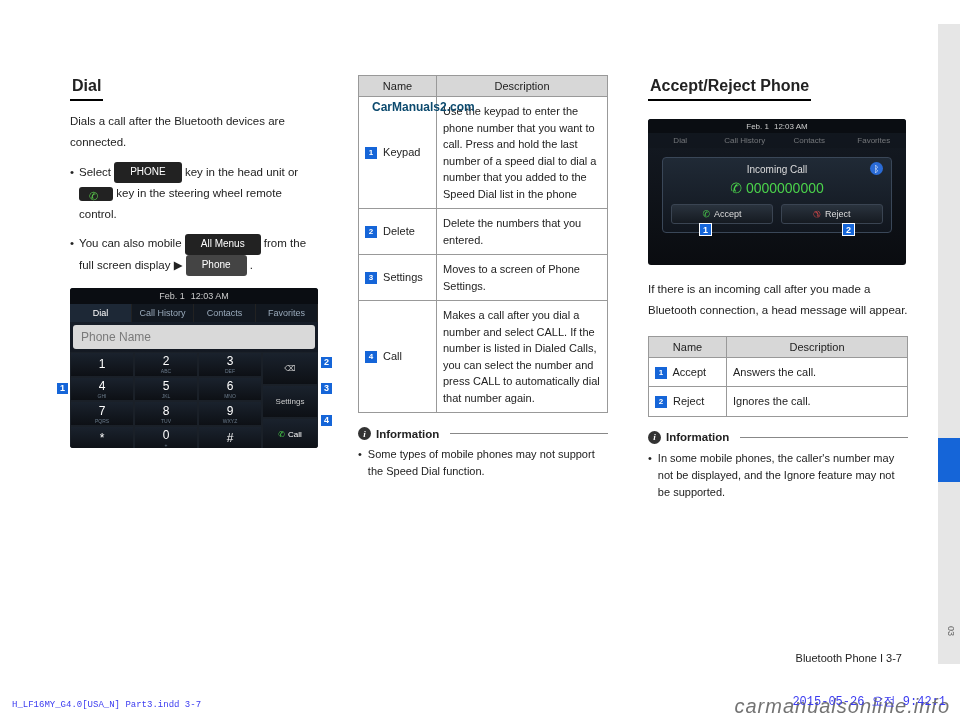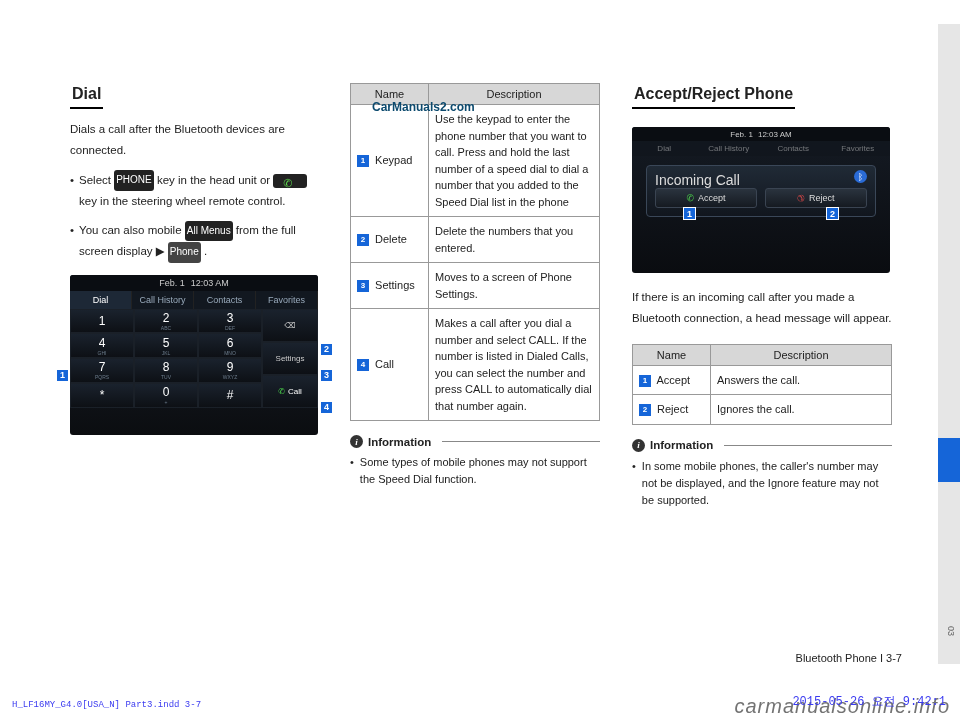--- a/index.html
+++ b/index.html
@@ -9,22 +9,21 @@
     background: #fff;
     font-family: Arial, sans-serif;
     font-size: 11.5px;
     color: #222;
     position: relative;
     overflow: hidden;
   }
   .page {
     padding: 75px 48px 0 70px;
     display: flex;
-    gap: 32px;
-    margin-top: 8px;
+    gap: 40px;
   }
   .col { flex: 1; min-width: 0; }
   .col1 { flex: 0 0 248px; }
   .col2 { flex: 0 0 250px; }
   .col3 { flex: 0 0 260px; }
 
   .section-title {
     font-size: 16px;
     font-weight: bold;
     padding: 2px 2px 4px 2px;
@@ -33,21 +32,21 @@
     margin-bottom: 10px;
   }
   .body-text { line-height: 1.85; font-size: 11.5px; }
   .bullet-row { display: flex; gap: 5px; margin-top: 8px; line-height: 1.85; }
   .bullet-dot { flex: 0 0 auto; }
   .inline-btn {
     display: inline-block;
     background: #222;
     color: #fff;
     border-radius: 3px;
-    padding: 1px 2px;
+    padding: 1px 16px;
     font-size: 10px;
     vertical-align: middle;
   }
   .inline-btn.gray { background: #444; }
   .inline-phone {
     display: inline-block;
     width: 34px;
     height: 14px;
     background: #222;
     border-radius: 3px;
@@ -115,21 +114,21 @@
   .ar-status { height:14px; display:flex; justify-content:center; align-items:center; font-size:8px; gap:5px; background:#0a0d12;}
   .ar-tabs { height:15px; display:flex; font-size:8px; background:#10151c; opacity:0.5;}
   .ar-tabs div { flex:1; display:flex; align-items:center; justify-content:center;}
   .ar-popup {
     position:absolute; left:14px; right:14px; top:38px;
     background:linear-gradient(#202a36,#11161e);
     border:1px solid #3a4758; border-radius:4px;
     padding:6px 8px 8px;
   }
   .ar-popup .bt-icon { position:absolute; right:8px; top:4px; width:13px; height:13px; border-radius:50%; background:#2a6bd6; color:#fff; font-size:9px; display:flex; align-items:center; justify-content:center;}
-  .ar-popup .title { text-align:left; font-size:14px; color:#ddd;}
+  .ar-popup .title { text-align:center; font-size:10px; color:#ddd;}
   .ar-popup .number { text-align:center; font-size:14px; color:#4bd34b; margin:5px 0 8px;}
   .ar-popup .number::before { content:"✆ "; }
   .ar-btns { display:flex; gap:8px; }
   .ar-btn { flex:1; height:20px; background:linear-gradient(#2a333e,#151a21); border:1px solid #3a4452; border-radius:3px; display:flex; align-items:center; justify-content:center; font-size:9px; color:#ddd;}
   .ar-btn.accept::before{content:"✆"; color:#4bd34b; margin-right:4px;}
   .ar-btn.reject::before{content:"✆"; color:#e04848; margin-right:4px; transform:rotate(135deg); display:inline-block;}
 
   
   .grey-bar { position:absolute; right:0; top:24px; width:22px; height:640px; background:#e6e6e6;}
   .blue-bar { position:absolute; right:0; top:438px; width:22px; height:44px; background:#1565d8;}
@@ -187,20 +186,21 @@
         <div class="ds-status">
           <span>Feb.  1</span>
           <span>12:03 AM</span>
         </div>
         <div class="ds-tabs">
           <div class="ds-tab active">Dial</div>
           <div class="ds-tab">Call History</div>
           <div class="ds-tab">Contacts</div>
           <div class="ds-tab">Favorites</div>
         </div>
+        <div class="ds-name-bar">Phone Name</div>
         <div class="ds-body">
           <div class="ds-keypad" id="keypad">
               <div class="ds-key">
                 <div class="num">1</div>
                 <div class="sub"></div>
               </div>
               <div class="ds-key">
                 <div class="num">2</div>
                 <div class="sub">ABC</div>
               </div>
@@ -307,20 +307,21 @@
       </div>
       <div class="ar-tabs">
         <div>Dial</div>
         <div>Call History</div>
         <div>Contacts</div>
         <div>Favorites</div>
       </div>
       <div class="ar-popup">
         <div class="bt-icon">ᛒ</div>
         <div class="title">Incoming Call</div>
+        <div class="number">0000000000</div>
         <div class="ar-btns">
           <div class="ar-btn accept">Accept</div>
           <div class="ar-btn reject">Reject</div>
         </div>
         <div class="callout" style="left:36px; bottom:-4px;">1</div>
         <div class="callout" style="right:36px; bottom:-4px;">2</div>
       </div>
     </div>
 
     <div class="body-text">If there is an incoming call after you made a Bluetooth connection, a head message will appear.</div>

